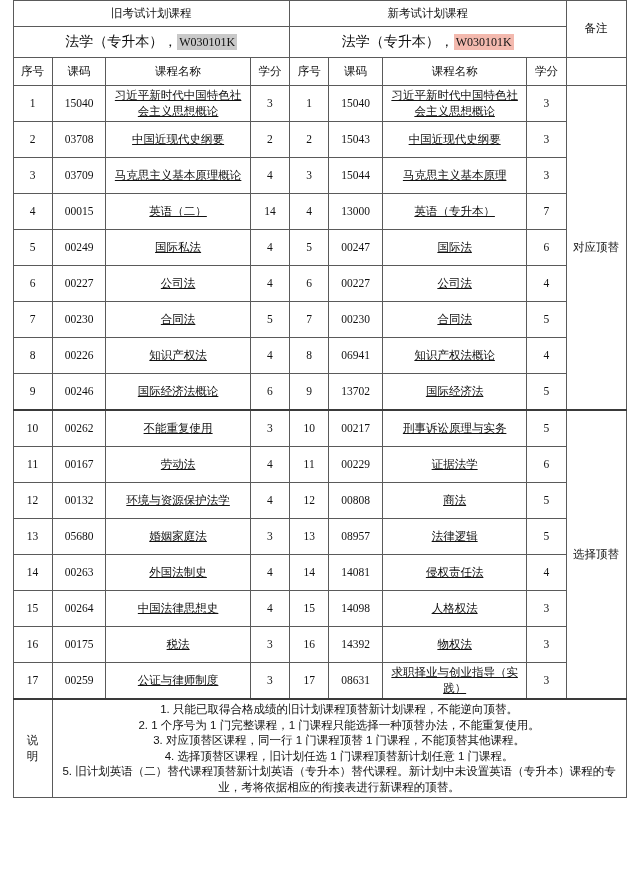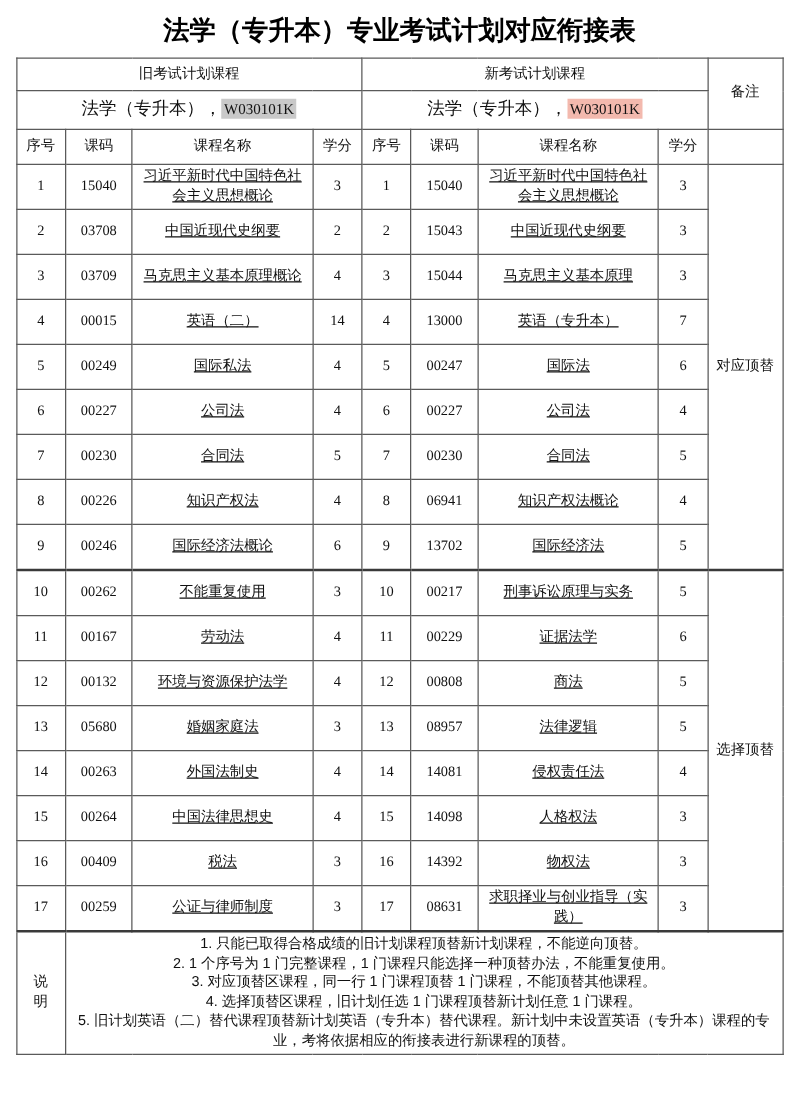--- a/index.html
+++ b/index.html
@@ -107,21 +107,20 @@
   .major-label {
     font-family: "Liberation Serif", serif;
     font-size: 14px;
   }
 </style>
 </head>
 <body>
 
 <div class="page">
 
-  <div class="doc-title">法学（专升本）专业考试计划对应衔接表</div>
 
   <table class="plan">
     <colgroup>
       <col style="width:38px">
       <col style="width:52px">
       <col style="width:140px">
       <col style="width:38px">
       <col style="width:38px">
       <col style="width:52px">
       <col style="width:140px">
@@ -316,21 +315,21 @@
         <td class="name-cell">中国法律思想史</td>
         <td class="num-cell">4</td>
         <td class="num-cell">15</td>
         <td class="num-cell">14098</td>
         <td class="name-cell">人格权法</td>
         <td class="num-cell">3</td>
       </tr>
 
       <tr class="data-row">
         <td class="num-cell">16</td>
-        <td class="num-cell">00409</td>
+        <td class="num-cell">00175</td>
         <td class="name-cell">税法</td>
         <td class="num-cell">3</td>
         <td class="num-cell">16</td>
         <td class="num-cell">14392</td>
         <td class="name-cell">物权法</td>
         <td class="num-cell">3</td>
       </tr>
 
       <tr class="data-row">
         <td class="num-cell">17</td>

